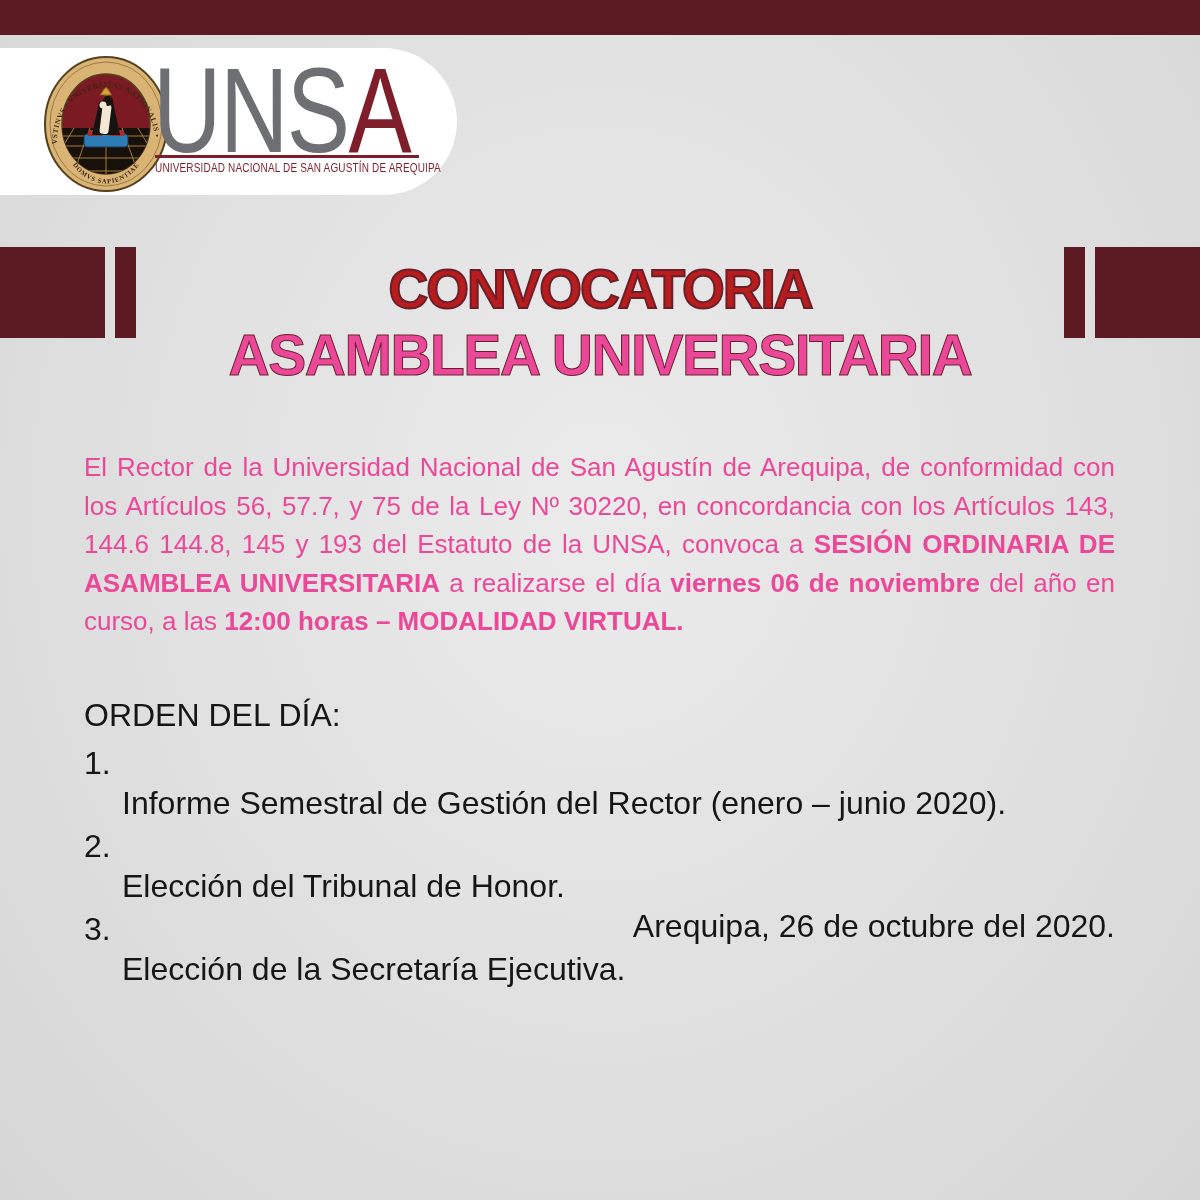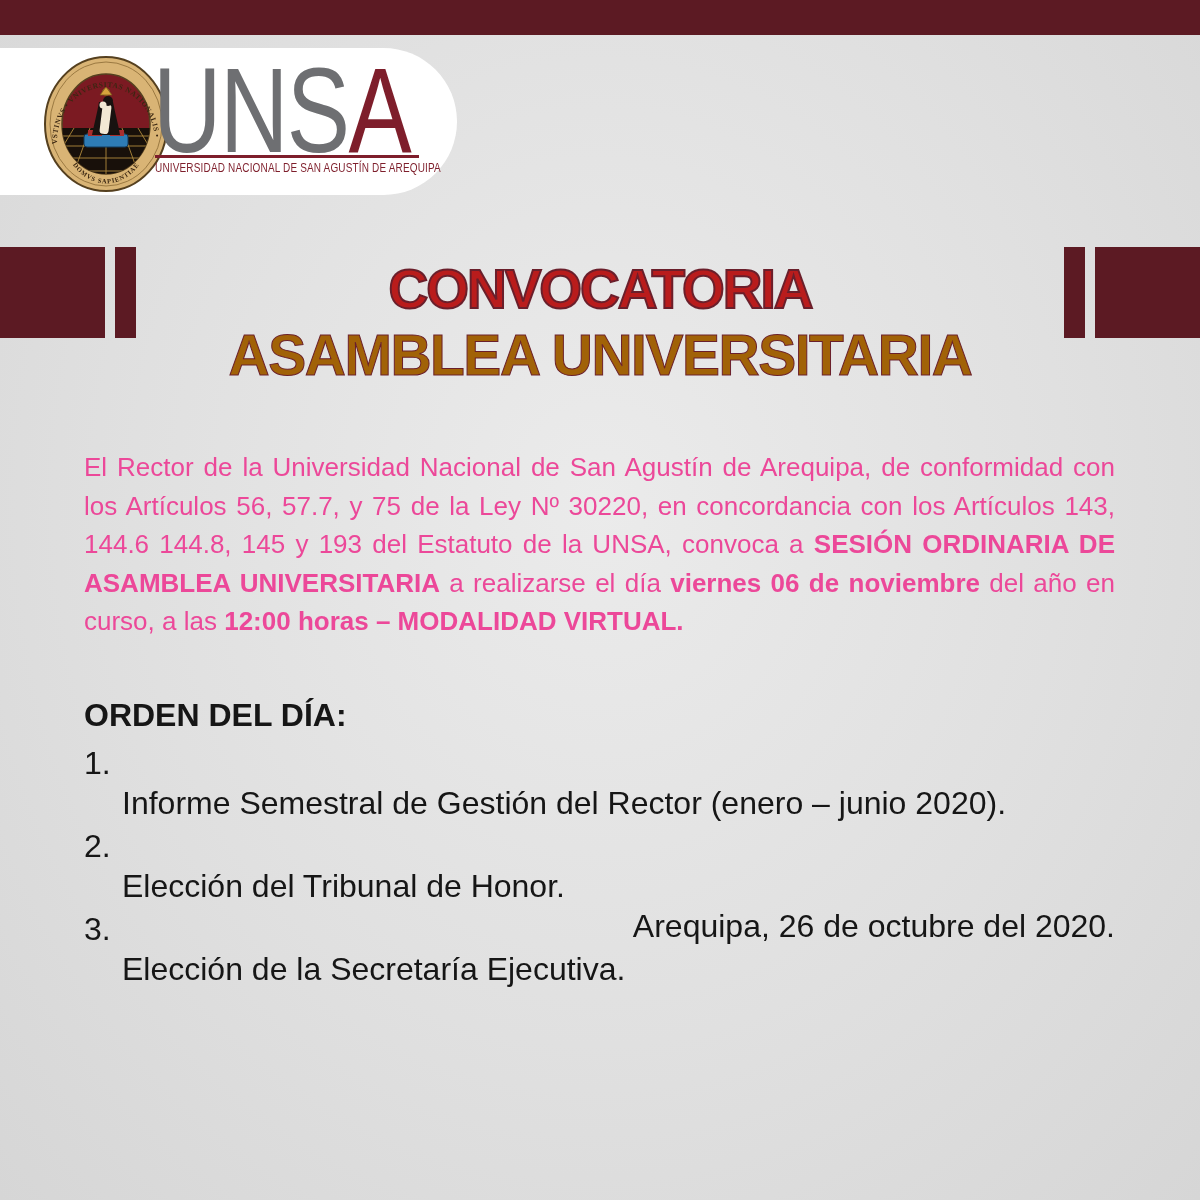--- a/index.html
+++ b/index.html
@@ -26,27 +26,27 @@
   .deco{background:#5c1a23;top:247px;height:91px;}
   .deco.block-left{left:0;width:105px;}
   .deco.bar-left{left:115px;width:21px;}
   .deco.bar-right{left:1064px;width:21px;}
   .deco.block-right{left:1095px;width:105px;}
   
   .title-1{left:0;top:247px;width:1200px;text-align:center;
     font-size:55px;font-weight:700;color:#b91c1c;letter-spacing:-2px;
     -webkit-text-stroke:2px #6a1f2b;line-height:85px;}
   .title-2{left:0;top:327px;width:1200px;text-align:center;
-    font-size:57px;font-weight:700;color:#a16207;letter-spacing:-1.5px;
+    font-size:57px;font-weight:700;color:#ec4899;letter-spacing:-1.5px;
     -webkit-text-stroke:1px #6a1f2b;line-height:57px;}
   
   .paragraph{left:84px;top:448px;width:1031px;font-size:26px;line-height:38.5px;
     color:#ec4899;text-align:justify;}
   .paragraph .b{font-weight:700;}
-  .agenda-heading{left:84px;top:697px;font-size:32px;font-weight:700;color:#161616;}
+  .agenda-heading{left:84px;top:697px;font-size:32px;font-weight:400;color:#161616;}
   .agenda-list{left:84px;top:742px;width:1031px;font-size:32px;color:#161616;}
   .agenda-item{display:flex;line-height:43px;}
   .agenda-item .num{width:38px;flex:0 0 38px;}
   .agenda-item .txt{flex:1;margin-top:40px;}
   .date-line{left:84px;top:908px;width:1031px;text-align:right;
     font-size:32px;color:#161616;}
   .signature{left:86px;top:1000px;width:1000px;text-align:center;
     font-size:32px;font-weight:700;color:#161616;line-height:40px;}
 </style>
 </head>

